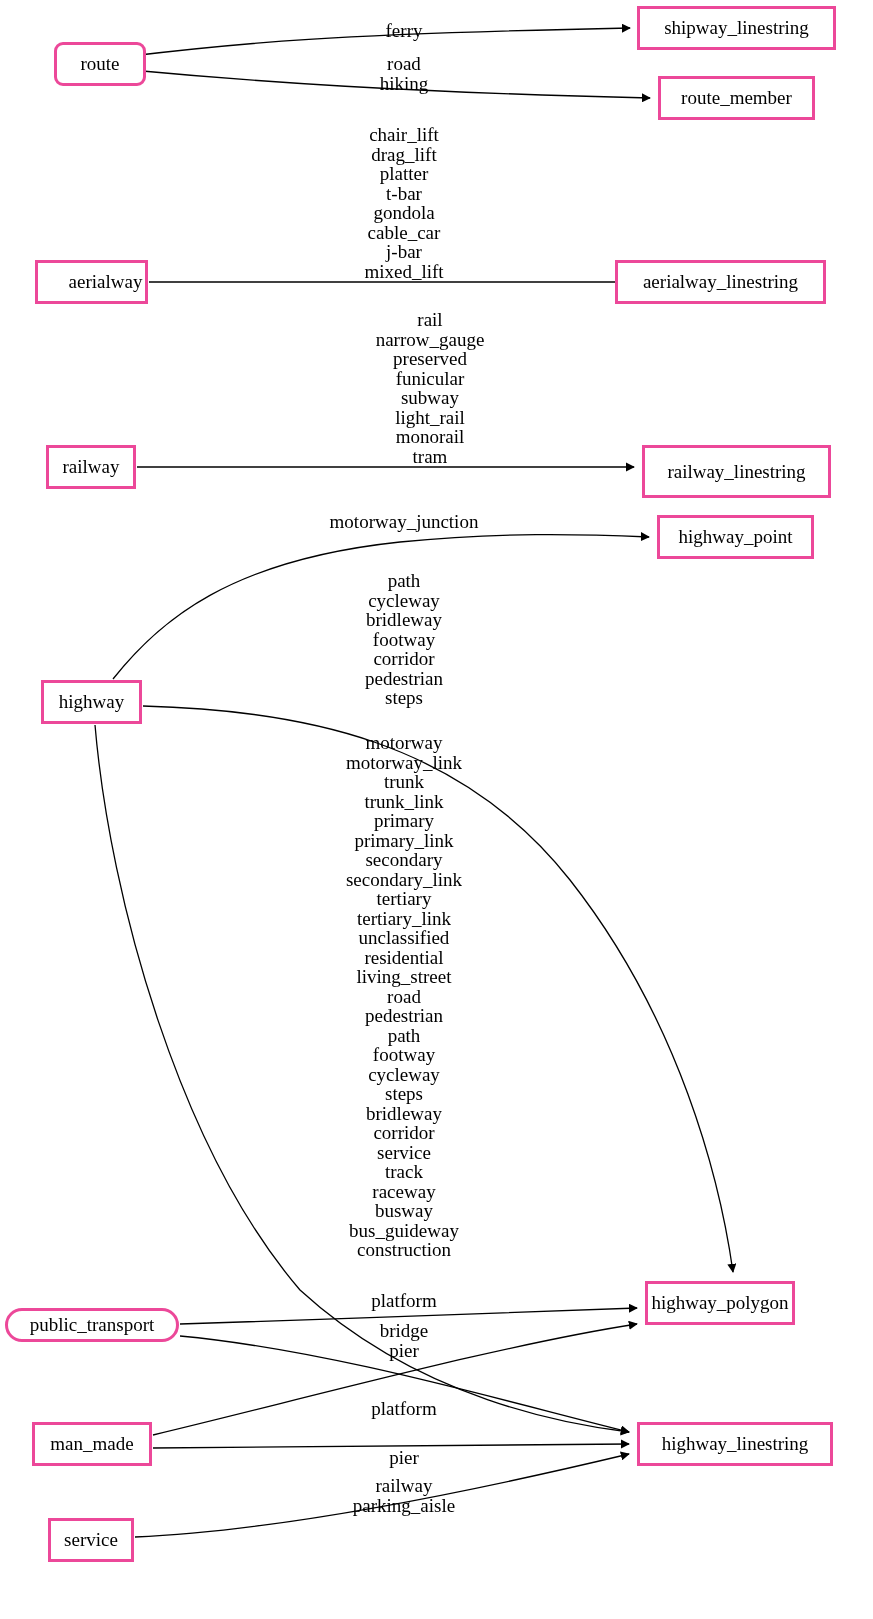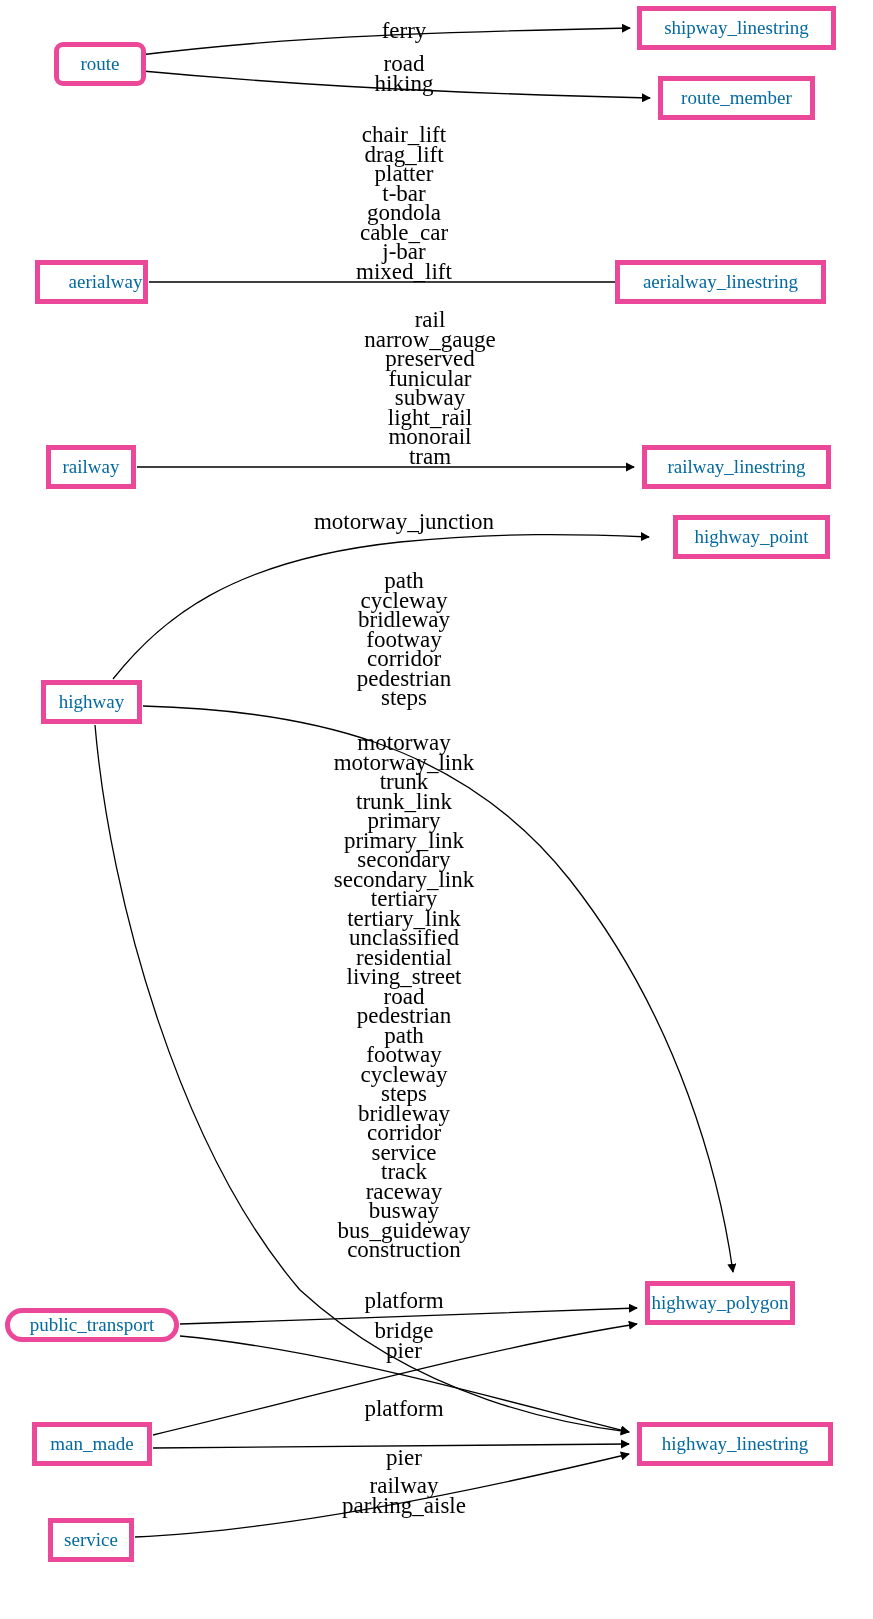--- a/index.html
+++ b/index.html
@@ -19,32 +19,32 @@
     position: absolute;
     left: 0;
     top: 0;
     width: 873px;
     height: 1619px;
     pointer-events: none;
   }
   .node {
     position: absolute;
     box-sizing: border-box;
-    border: 5px solid #ec4899;
+    border: 3px solid #ec4899;
     background: #ffffff;
     display: flex;
     align-items: center;
     justify-content: center;
     font-size: 19px;
-    color: #0369a1;
+    color: #000000;
     white-space: nowrap;
   }
   .edge-label {
     position: absolute;
-    font-size: 23px;
+    font-size: 19px;
     color: #000000;
     text-align: center;
     white-space: pre;
     line-height: 19.5px;
     transform: translateX(-50%);
   }
 </style>
 </head>
 <body>
 
@@ -72,22 +72,22 @@
       </g>
   </svg>
 
   <div id="nodes-layer">
       <div class="node" style="left: 54px; top: 42px; width: 92px; height: 44px; border-radius: 9px;">route</div>
       <div class="node" style="left: 637px; top: 6px; width: 199px; height: 44px;">shipway_linestring</div>
       <div class="node" style="left: 658px; top: 76px; width: 157px; height: 44px;">route_member</div>
       <div class="node" style="left: 35px; top: 260px; width: 113px; height: 44px; padding-left: 28px;">aerialway</div>
       <div class="node" style="left: 615px; top: 260px; width: 211px; height: 44px;">aerialway_linestring</div>
       <div class="node" style="left: 46px; top: 445px; width: 90px; height: 44px;">railway</div>
-      <div class="node" style="left: 642px; top: 445px; width: 189px; height: 44px;">railway_linestring</div>
-      <div class="node" style="left: 657px; top: 515px; width: 157px; height: 44px; margin-left: 16px;">highway_point</div>
+      <div class="node" style="left: 642px; top: 445px; width: 189px; height: 53px;">railway_linestring</div>
+      <div class="node" style="left: 657px; top: 515px; width: 157px; height: 44px;">highway_point</div>
       <div class="node" style="left: 41px; top: 680px; width: 101px; height: 44px;">highway</div>
       <div class="node" style="left: 645px; top: 1281px; width: 150px; height: 44px;">highway_polygon</div>
       <div class="node" style="left: 5px; top: 1308px; width: 174px; height: 34px; border-radius: 18px;">public_transport</div>
       <div class="node" style="left: 32px; top: 1422px; width: 120px; height: 44px;">man_made</div>
       <div class="node" style="left: 637px; top: 1422px; width: 196px; height: 44px;">highway_linestring</div>
       <div class="node" style="left: 48px; top: 1518px; width: 86px; height: 44px;">service</div>
     </div>
   <div id="labels-layer">
       <div class="edge-label" style="left: 404px; top: 21px;">ferry</div>
       <div class="edge-label" style="left: 404px; top: 54px;">road

